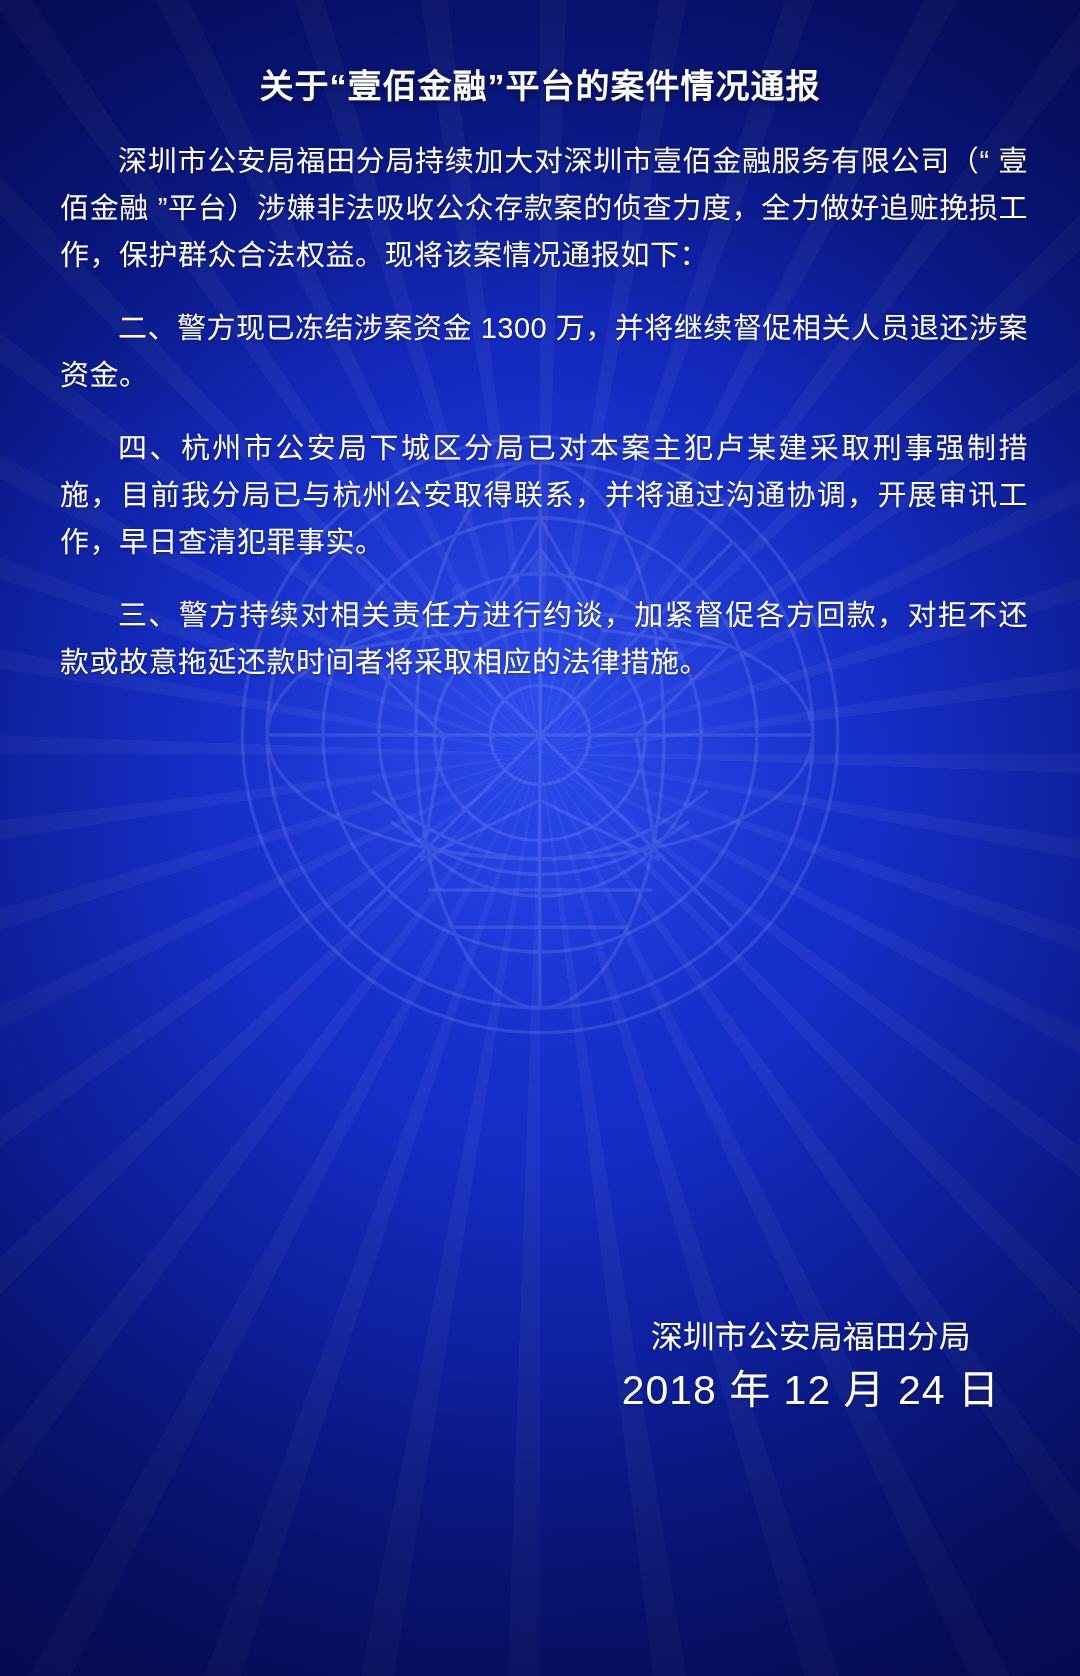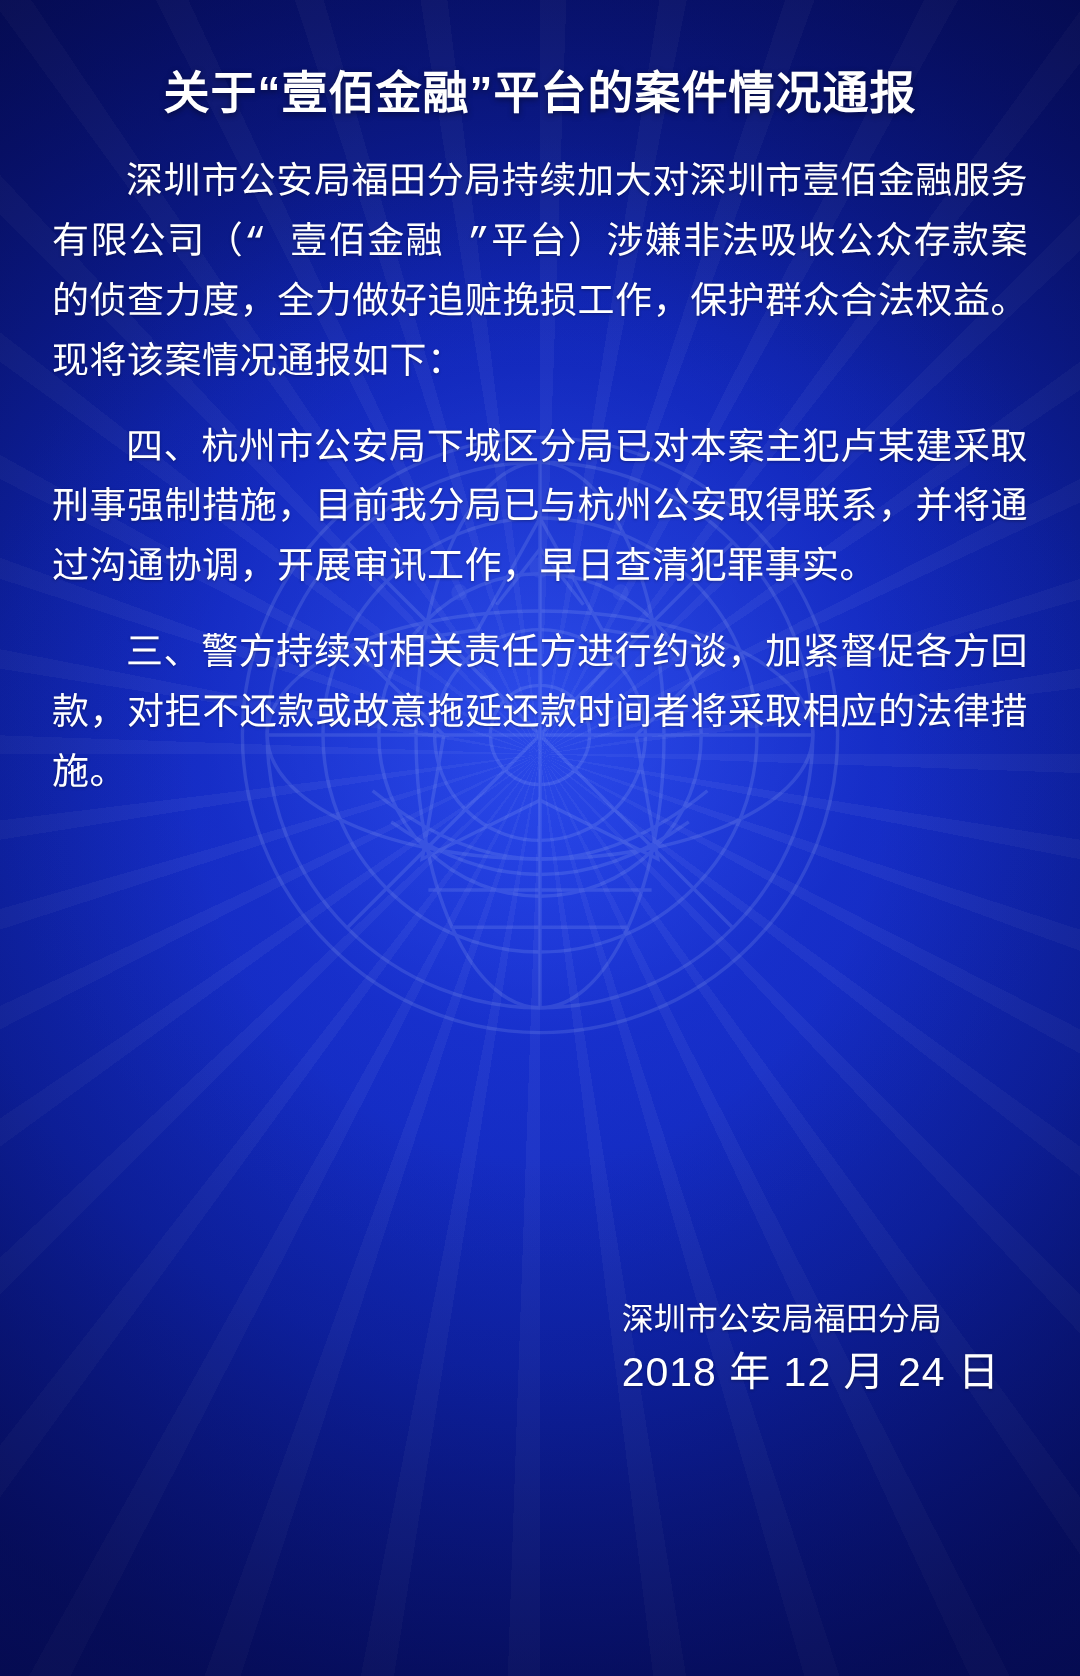--- a/index.html
+++ b/index.html
@@ -56,46 +56,45 @@
   .content {
     position: relative;
     z-index: 3;
     padding: 46px 52px 0 52px;
     box-sizing: border-box;
     height: 100%;
   }
 
   .title {
     text-align: center;
-    font-size: 46px;
+    font-size: 34px;
     font-weight: bold;
     letter-spacing: 1px;
     line-height: 1.3;
     margin: 18px 0 30px 0;
     text-shadow: 0 2px 6px rgba(0,0,0,0.45);
     white-space: nowrap;
   }
 
   .para {
-    font-size: 37px;
+    font-size: 29px;
     line-height: 1.62;
     text-align: justify;
     text-justify: inter-ideograph;
     text-indent: 2em;
-    margin: 0 0 26px 0;
+    margin: 0 0 26px 8px;
     letter-spacing: 0.5px;
     text-shadow: 0 1px 3px rgba(0,0,0,0.35);
-    font-family: Liberation Mono, monospace;
   }
 
   .signature {
     position: absolute;
     right: 80px;
-    bottom: 274px;
-    text-align: left;
+    bottom: 256px;
+    text-align: center;
     font-size: 32px;
     line-height: 1.45;
     z-index: 3;
     text-shadow: 0 1px 3px rgba(0,0,0,0.35);
   }
   .signature div { white-space: nowrap; }
   .sig-date { font-size: 41px; letter-spacing: 1px; }
 </style>
 </head>
 <body>
@@ -127,20 +126,21 @@
       <circle cx="56" cy="74" r="2.2"></circle>
       <circle cx="144" cy="74" r="2.2"></circle>
     </g>
   </svg>
 
   <div class="content">
 
     <h1 class="title">关于“壹佰金融”平台的案件情况通报</h1>
 
     <p class="para">深圳市公安局福田分局持续加大对深圳市壹佰金融服务有限公司（“ 壹佰金融 ”平台）涉嫌非法吸收公众存款案的侦查力度，全力做好追赃挽损工作，保护群众合法权益。现将该案情况通报如下：</p>
+    <p class="para">二、警方现已冻结涉案资金 1300 万，并将继续督促相关人员退还涉案资金。</p>
     <p class="para">四、杭州市公安局下城区分局已对本案主犯卢某建采取刑事强制措施，目前我分局已与杭州公安取得联系，并将通过沟通协调，开展审讯工作，早日查清犯罪事实。</p>
     <p class="para">三、警方持续对相关责任方进行约谈，加紧督促各方回款，对拒不还款或故意拖延还款时间者将采取相应的法律措施。</p>
 
   </div>
 
   <div class="signature">
     <div class="sig-issuer">深圳市公安局福田分局</div>
     <div class="sig-date">2018 年 12 月 24 日</div>
   </div>
 

